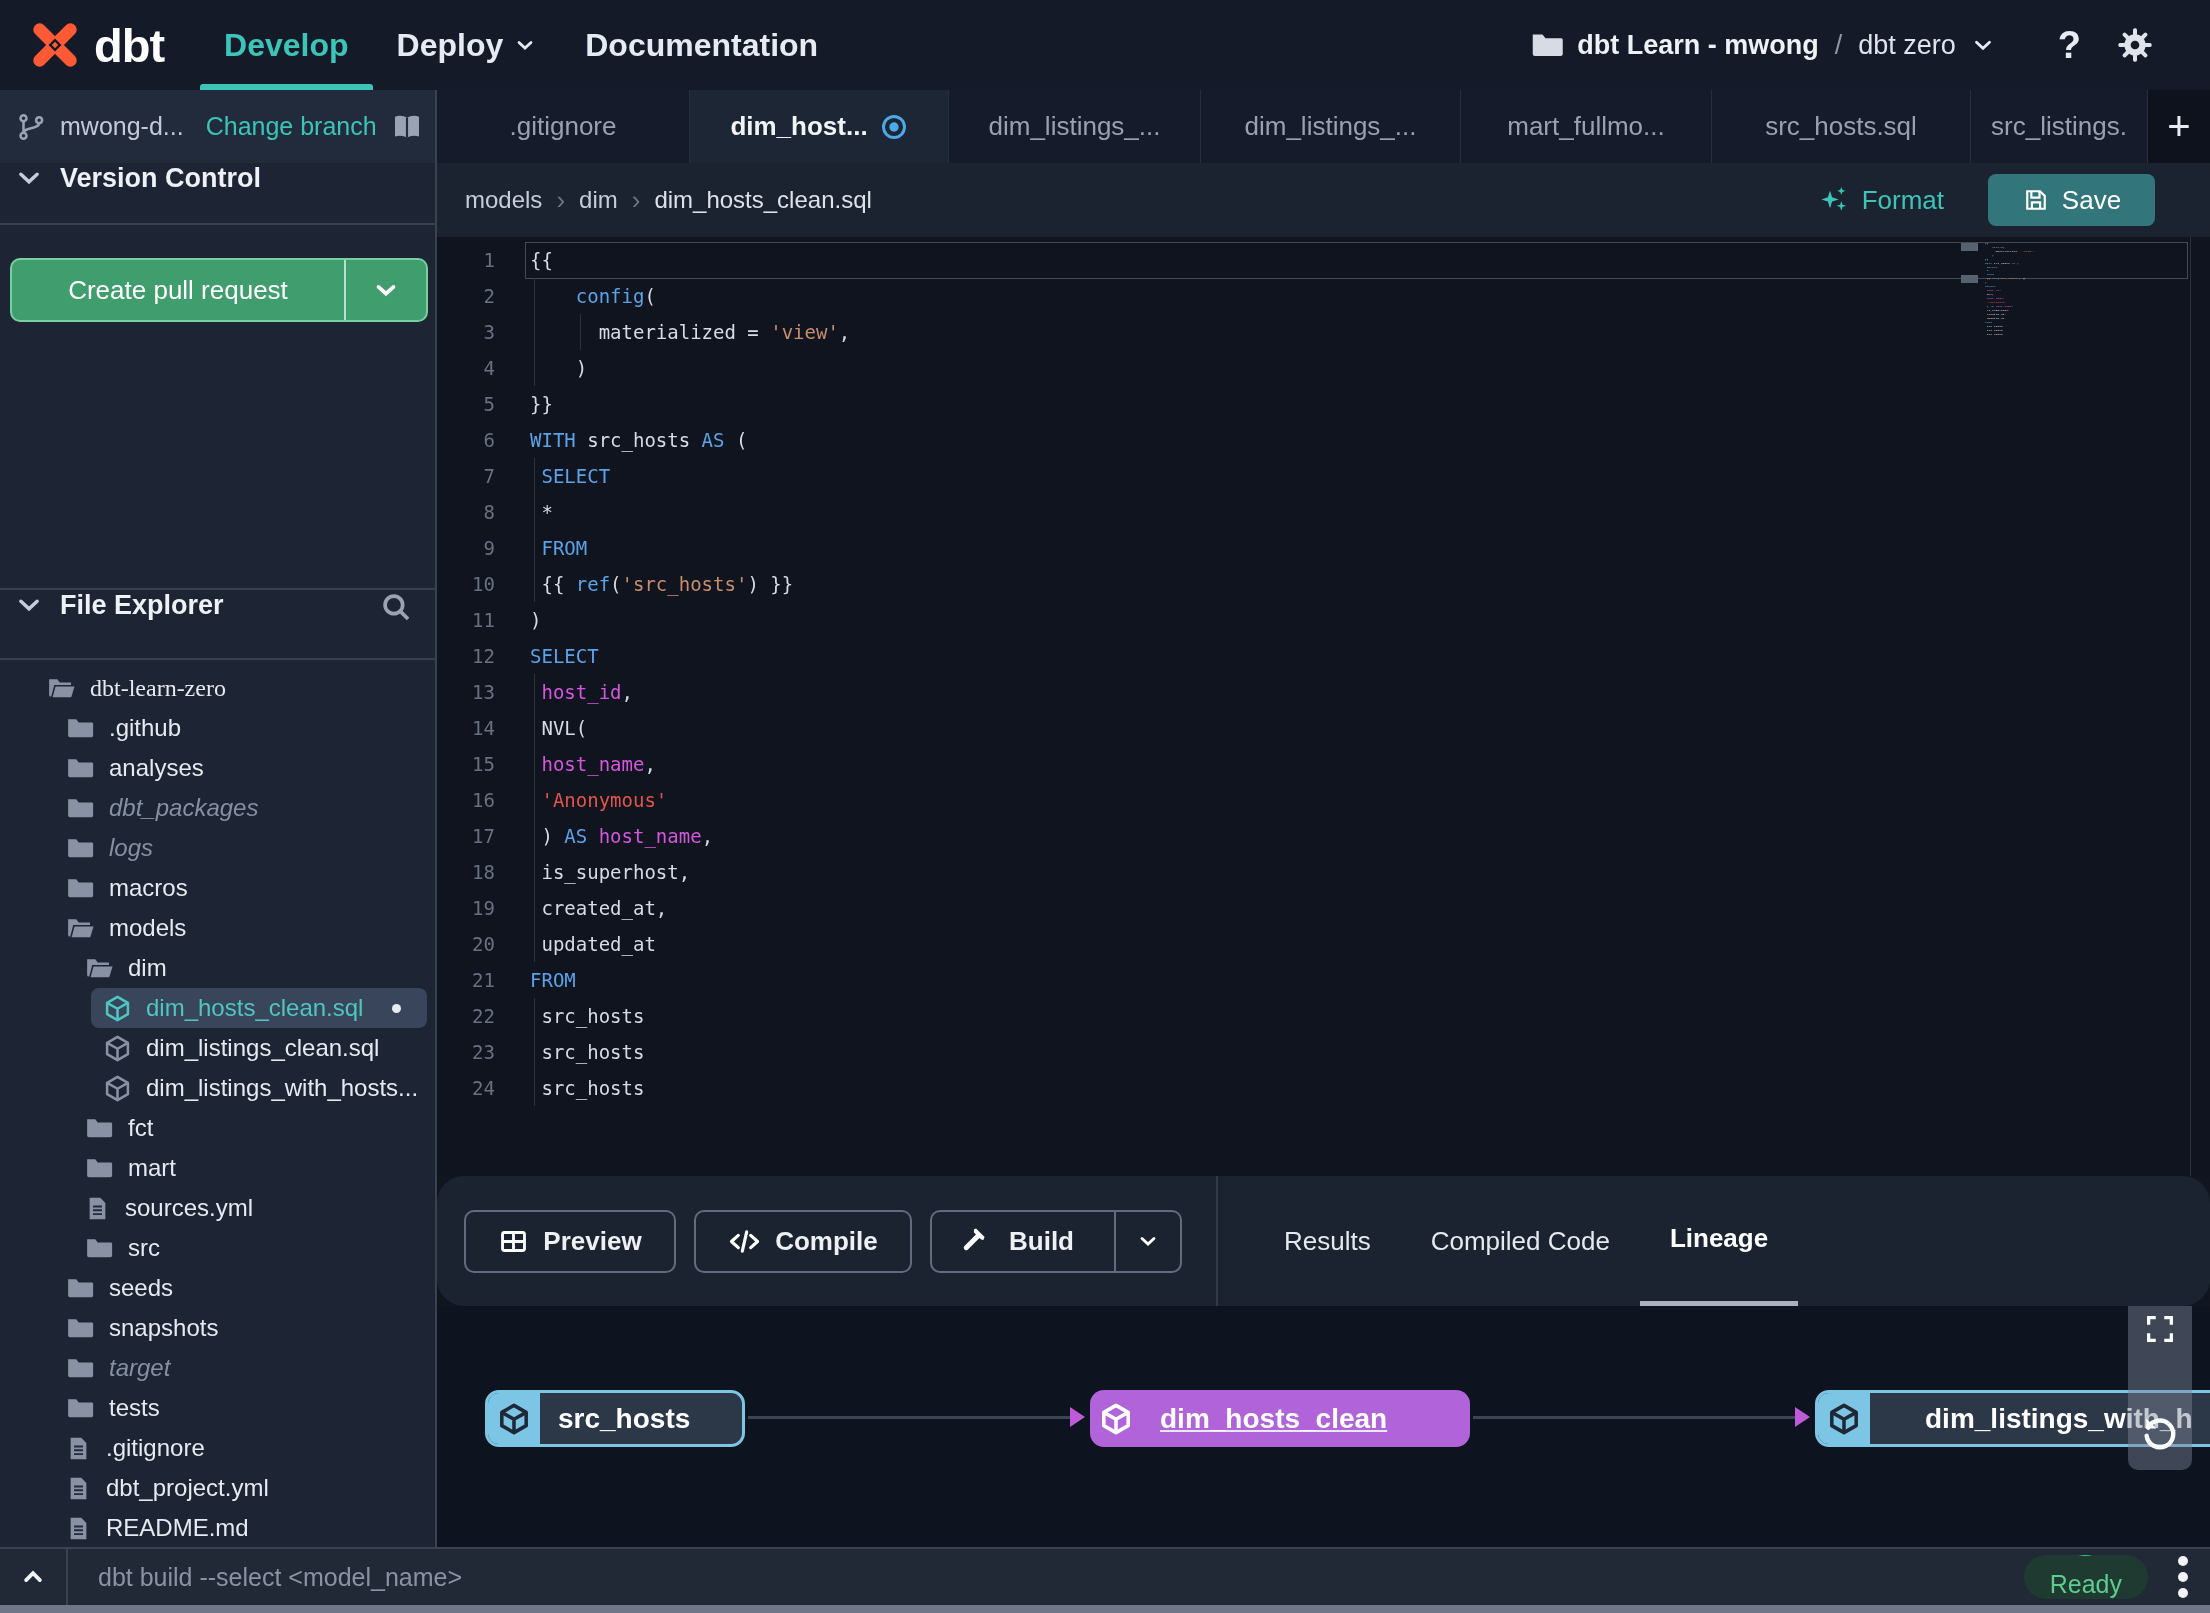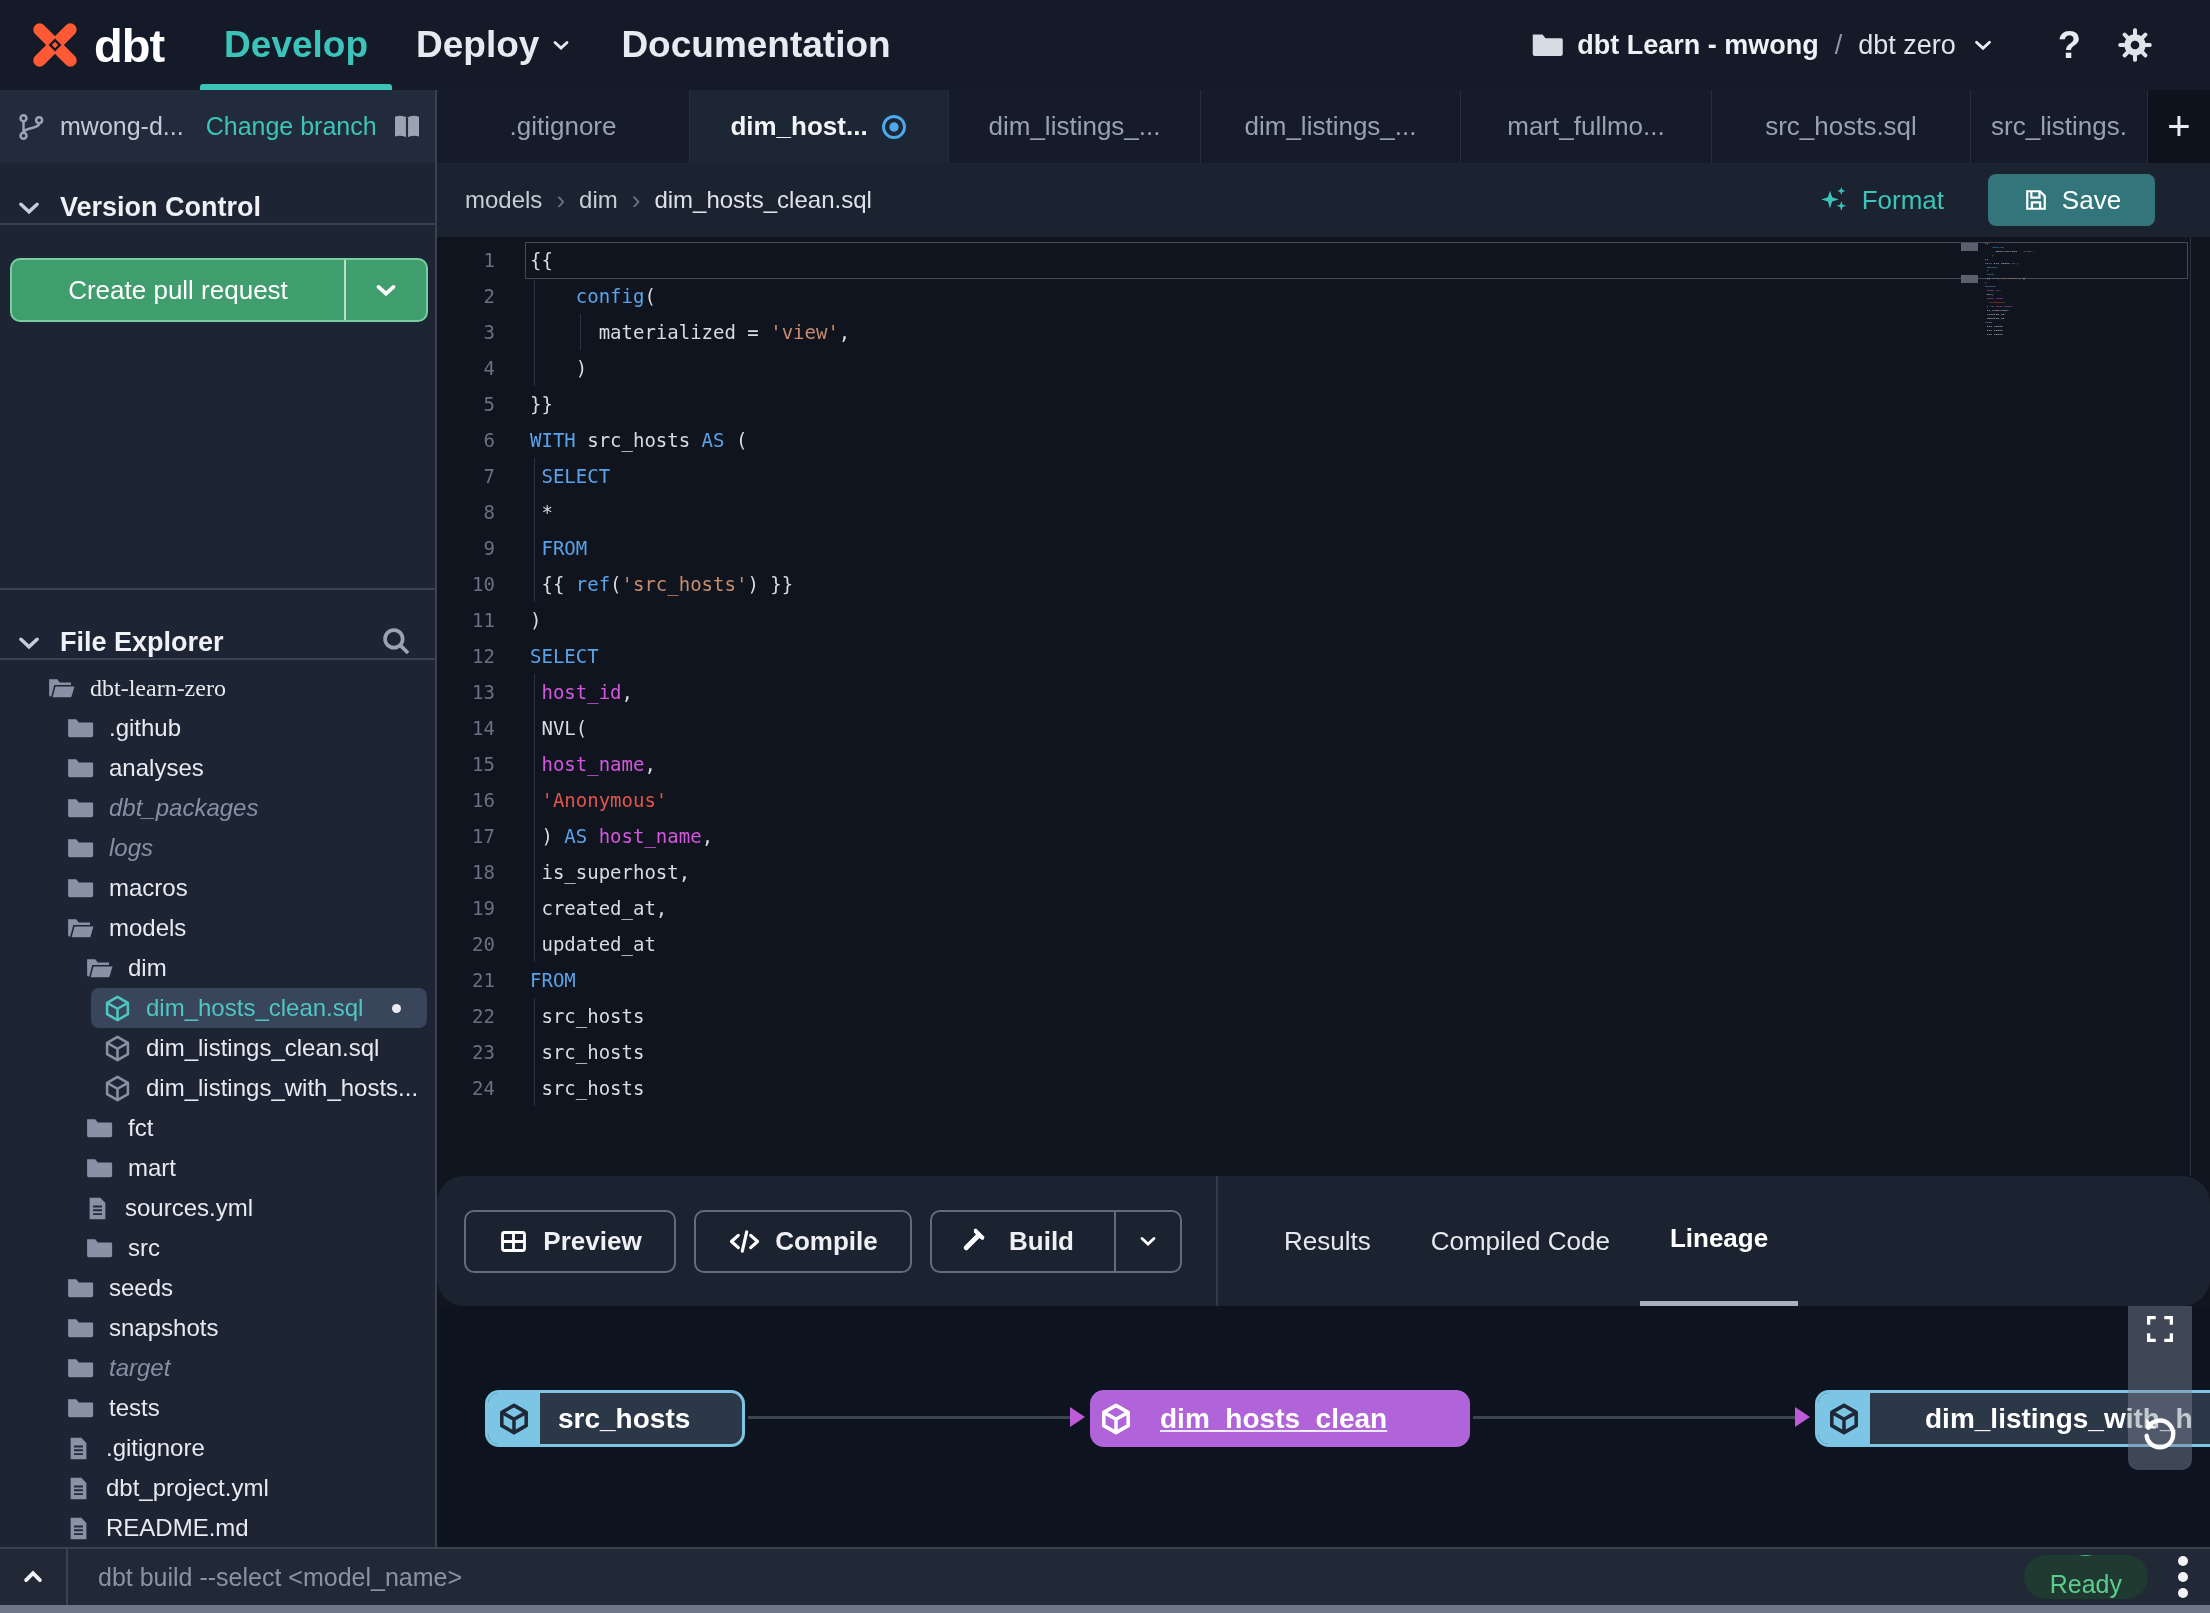--- a/index.html
+++ b/index.html
@@ -5,21 +5,21 @@
   html,body{margin:0;padding:0;background:#000;}
   .app{position:relative;width:2210px;height:1613px;background:#10151f;overflow:hidden;
        font-family:"Liberation Sans",sans-serif;color:#e7eaf0;}
   svg{display:block;}
 
   
   .topnav{position:absolute;left:0;top:0;width:2210px;height:90px;background:#141a28;display:flex;align-items:center;}
   .logo{display:flex;align-items:center;gap:10px;margin-left:26px;cursor:pointer;}
   .logo-text{font-size:47px;font-weight:800;color:#fff;letter-spacing:-1px;}
   .nav-items{display:flex;align-items:stretch;height:90px;margin-left:36px;}
-  .nav-item{position:relative;display:flex;align-items:center;gap:10px;padding:0 24px;font-size:37px;font-weight:600;color:#e6eaf1;cursor:pointer;}
+  .nav-item{position:relative;display:flex;align-items:center;gap:10px;padding:0 24px;font-size:32px;font-weight:600;color:#e6eaf1;cursor:pointer;}
   .nav-item.active .nav-label{color:#3cc4b8;}
   .nav-underline{position:absolute;left:0;right:0;bottom:0;height:6px;background:#3cc4b8;border-radius:3px 3px 0 0;}
   .nav-right{margin-left:auto;display:flex;align-items:center;margin-right:55px;}
   .acct{font-size:27px;font-weight:700;color:#eef1f6;margin-left:12px;}
   .acct-sep{font-size:27px;color:#8d96a6;margin:0 16px 0 16px;}
   .proj{font-size:27px;color:#dfe3ea;}
   .nav-chev{margin-left:14px;}
   .help{font-size:38px;font-weight:700;color:#e8ecf2;margin-left:62px;cursor:pointer;}
   .gearbtn{margin-left:34px;cursor:pointer;}
 
@@ -30,21 +30,21 @@
   .branch-link{font-size:25px;color:#3cc4b8;white-space:nowrap;margin-left:8px;cursor:pointer;}
   .branch-book{margin-left:auto;cursor:pointer;}
   .tabs{display:flex;align-items:stretch;flex:0 0 auto;}
   .tab{display:flex;align-items:center;justify-content:center;gap:12px;background:#151b2a;border-right:1px solid #242e3d;
        font-size:26px;color:#98a1b2;cursor:pointer;box-sizing:border-box;overflow:hidden;white-space:nowrap;}
   .tab.active{background:#1d2635;color:#f2f4f8;font-weight:700;}
   .tab-add{flex:1;display:flex;align-items:center;justify-content:center;background:#0d121c;font-size:40px;color:#e8ebf1;font-weight:400;cursor:pointer;}
 
   
   .sidebar{position:absolute;left:0;top:163px;width:437px;height:1384px;background:#1d2433;border-right:2px solid #3a4250;box-sizing:border-box;overflow:hidden;}
-  .sec-header{display:flex;align-items:flex-end;gap:16px;padding-left:14px;box-sizing:border-box;}
+  .sec-header{display:flex;align-items:flex-start;gap:16px;padding-left:14px;box-sizing:border-box;}
   .vc-header{position:absolute;left:0;top:0;width:100%;height:62px;border-bottom:2px solid #394150;}
   .sec-title{font-size:27px;font-weight:700;color:#eef1f5;}
   .pr-btn{position:absolute;left:10px;top:95px;width:418px;height:64px;border-radius:10px;background:#3f9d6e;border:2px solid #79cf9f;
           display:flex;align-items:stretch;box-sizing:border-box;overflow:hidden;cursor:pointer;}
   .pr-main{flex:1;display:flex;align-items:center;justify-content:center;font-size:26px;color:#fff;}
   .pr-divider{width:2px;background:rgba(255,255,255,.65);}
   .pr-chev{width:80px;display:flex;align-items:center;justify-content:center;}
   .fe-header{position:absolute;left:0;top:425px;width:100%;height:72px;border-top:2px solid #394150;border-bottom:2px solid #394150;}
   .fe-search{margin-left:auto;margin-right:22px;cursor:pointer;}
   .tree{position:absolute;left:0;top:505px;right:0;bottom:0;}

